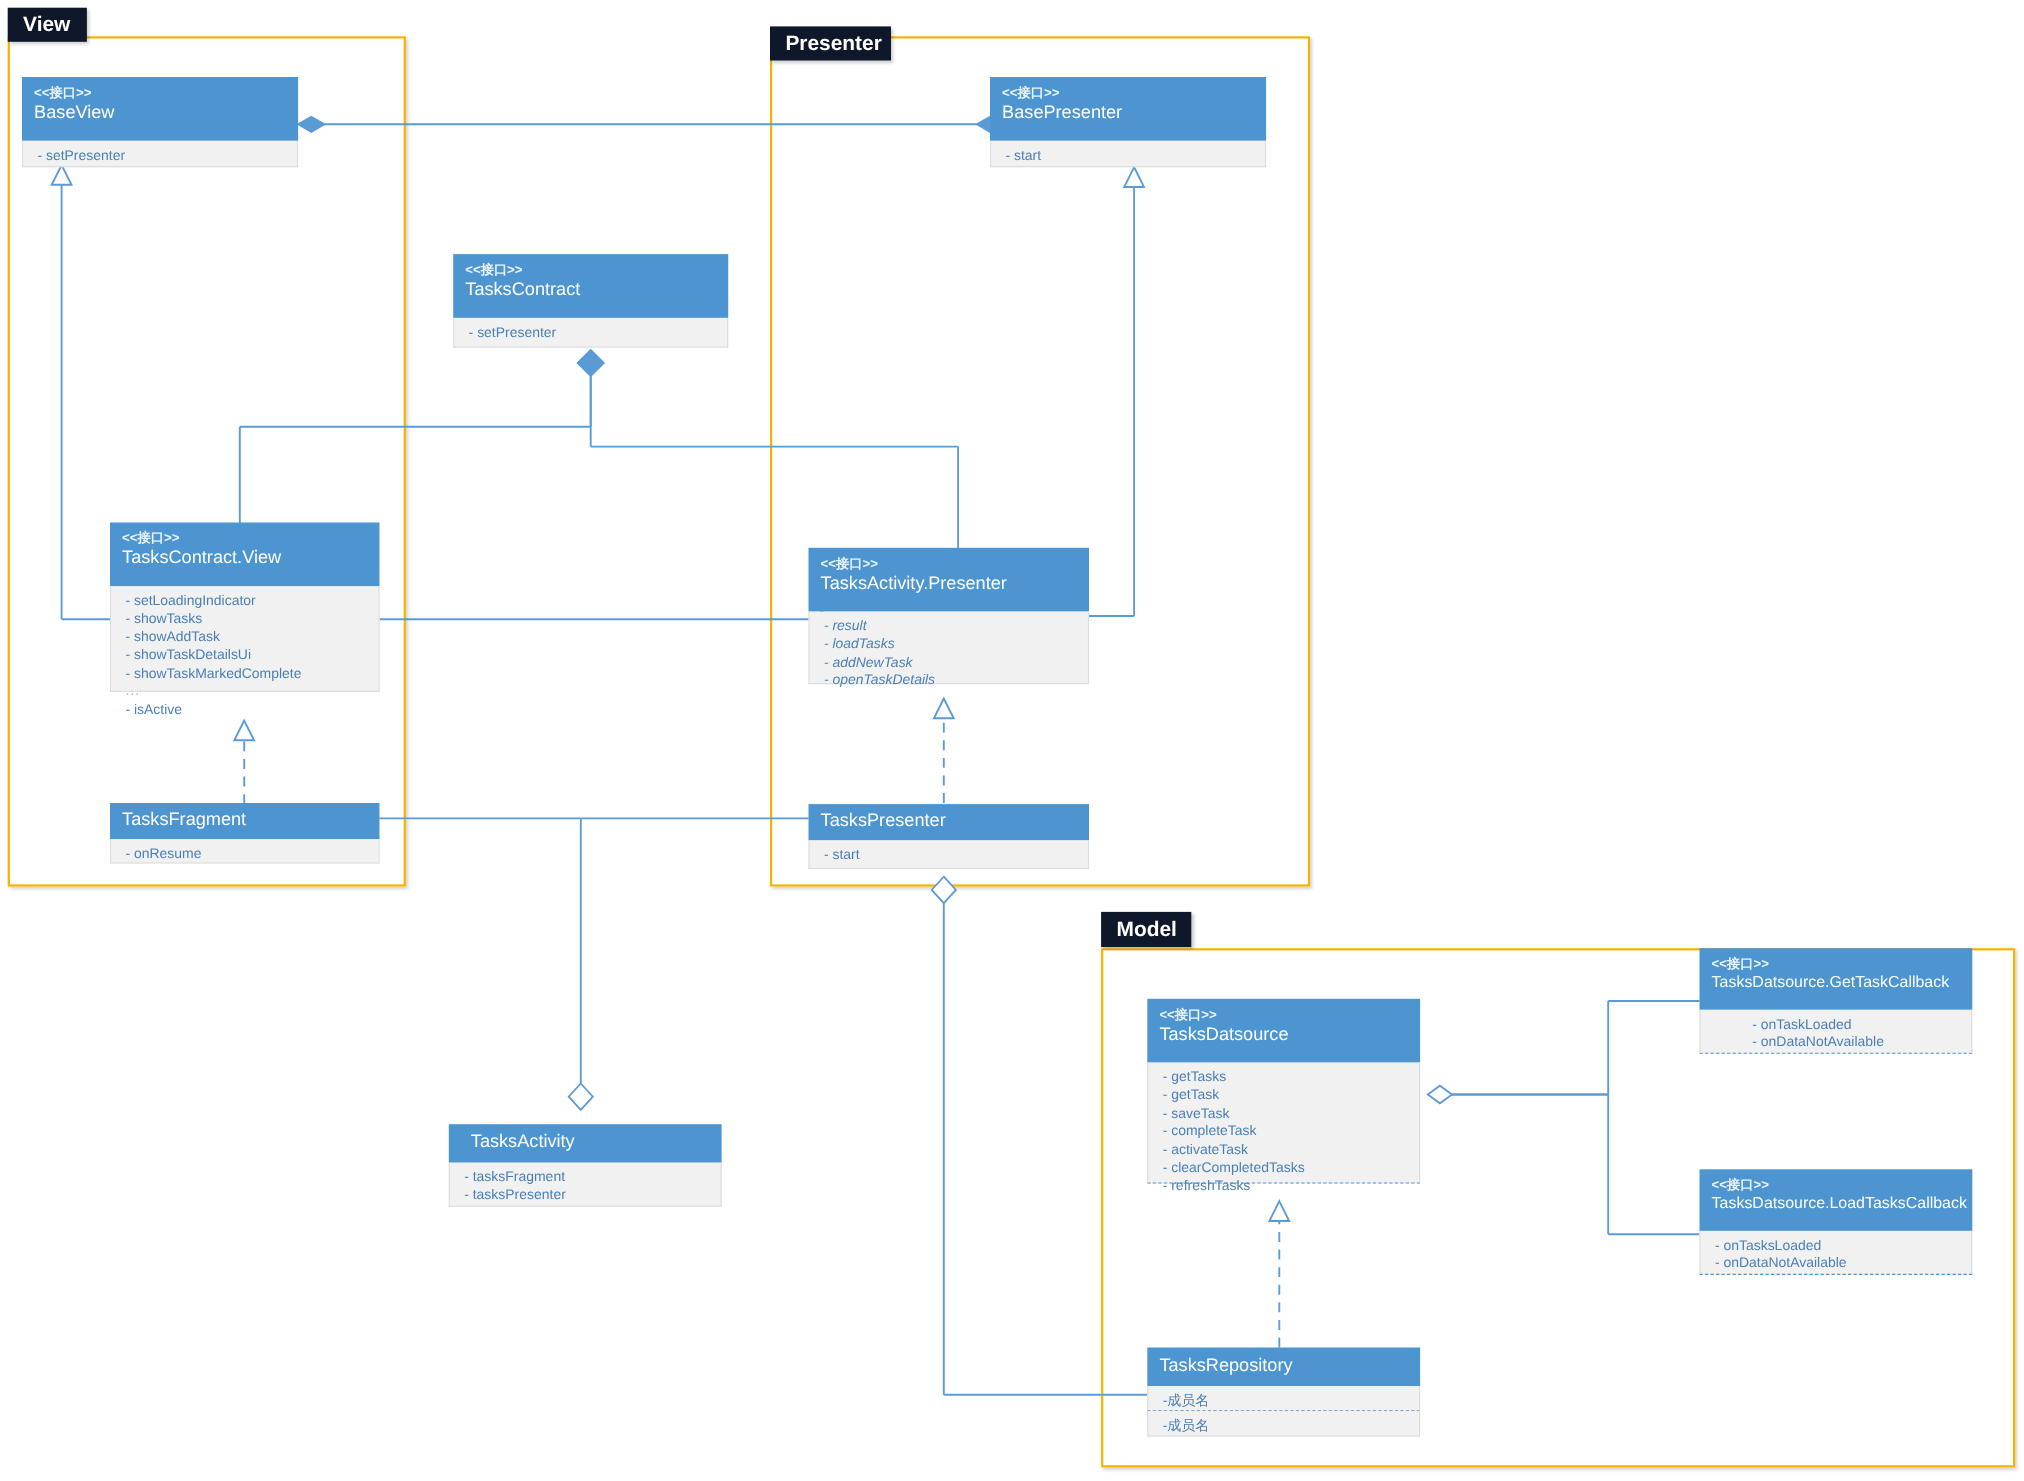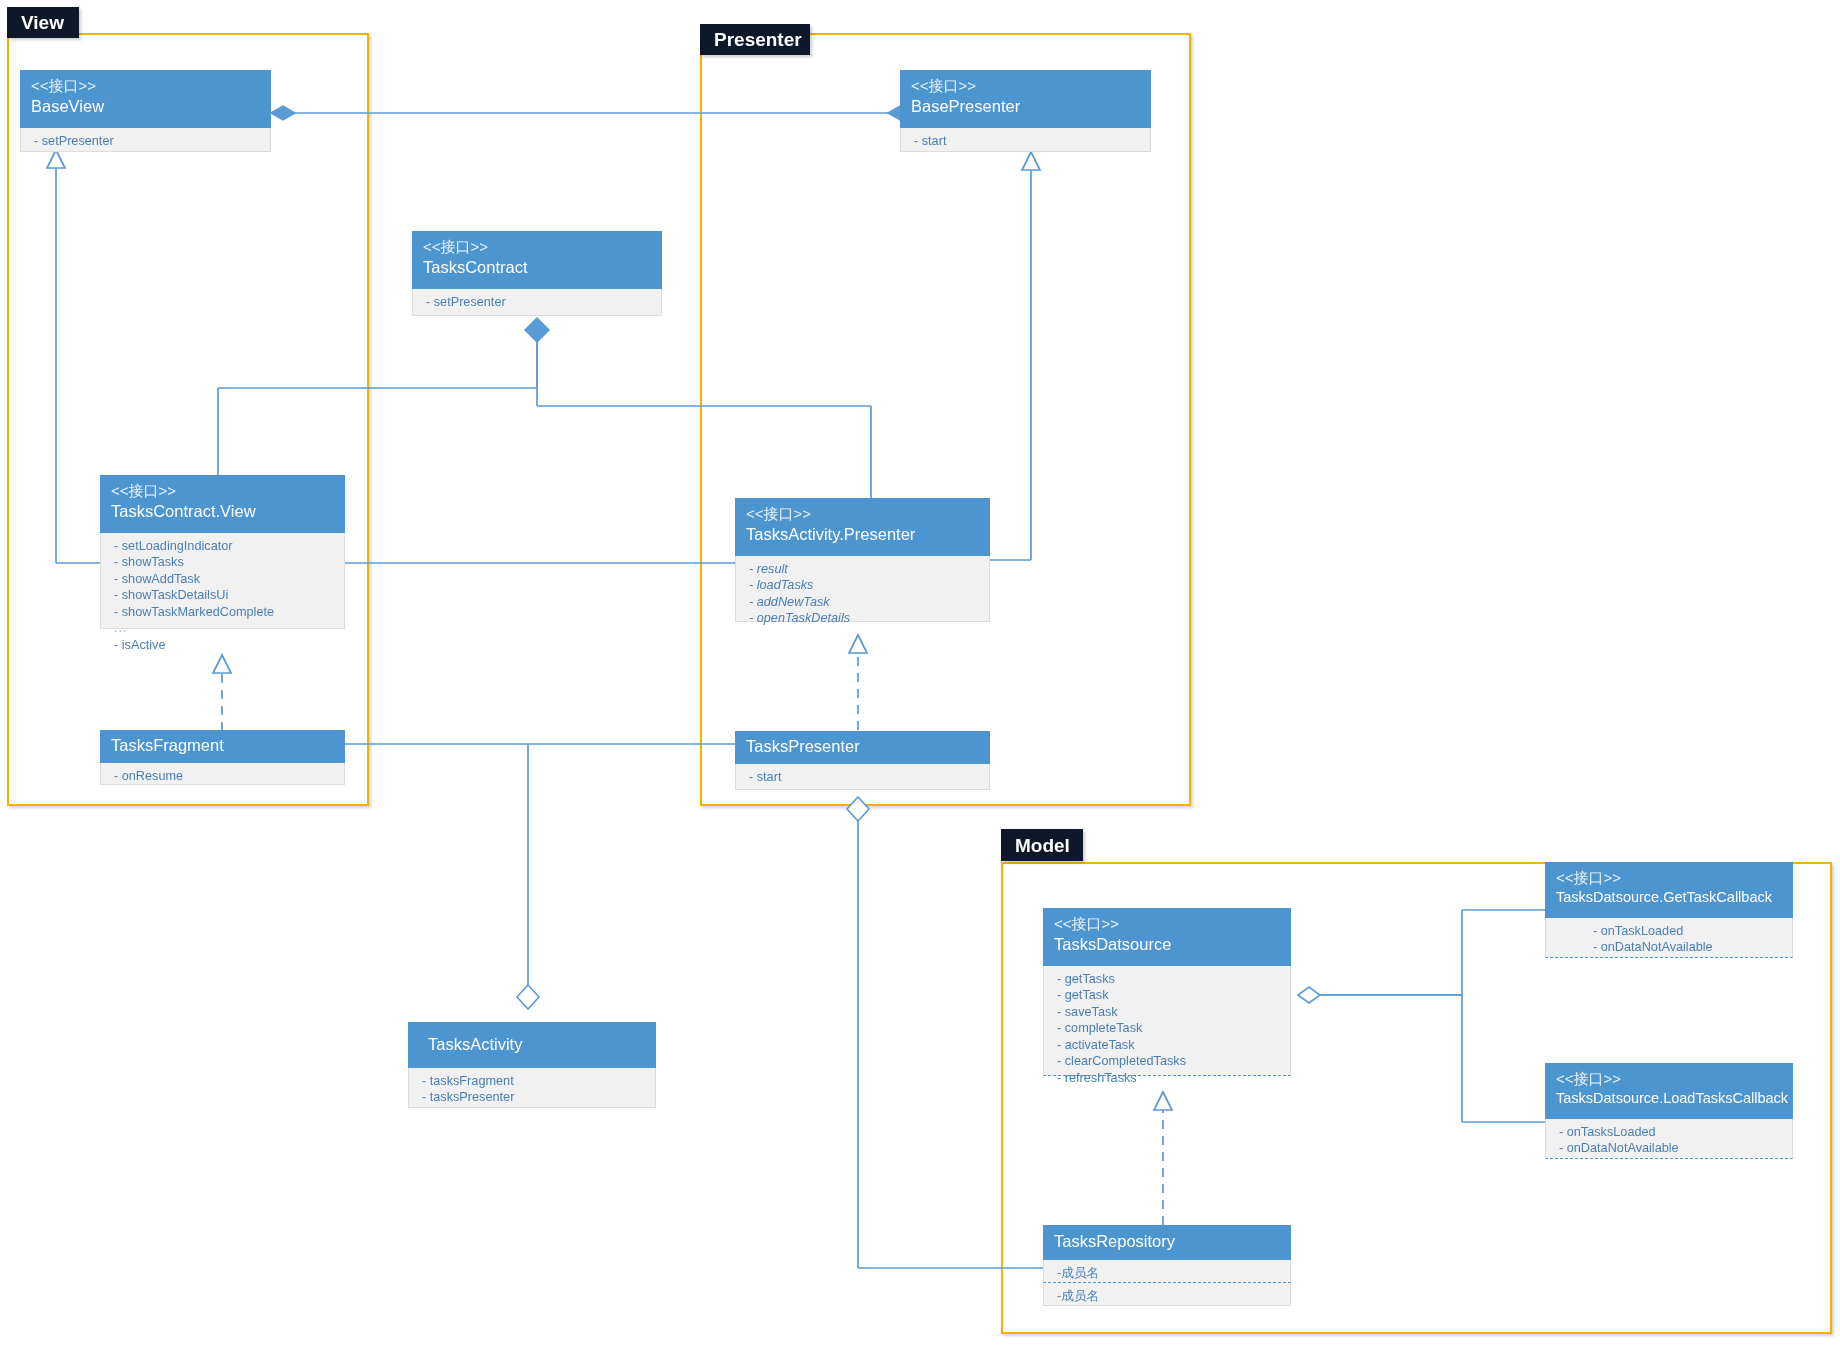--- a/index.html
+++ b/index.html
@@ -11,21 +11,21 @@
   .pkg{position:absolute;box-sizing:border-box;border:2px solid #F5B300;background:#ffffff;
        box-shadow:2px 2px 3px rgba(0,0,0,0.18);}
   .pkg-tab{position:absolute;background:#0f172a;color:#ffffff;font-weight:bold;font-size:19px;
            line-height:1;display:flex;align-items:center;padding:0 14px;
            box-shadow:2px 2px 3px rgba(0,0,0,0.20);box-sizing:border-box;}
 
   
   .cls{position:absolute;box-sizing:border-box;background:#F1F1F1;
        box-shadow:2px 2px 4px rgba(0,0,0,0.16);}
   .cls-head{box-sizing:border-box;background:#4D95D1;color:#ffffff;padding:6px 11px 7px 11px;}
-  .cls-stereo{font-size:15px;line-height:1.35;color:#eaf3fb;white-space:nowrap;}
+  .cls-stereo{font-size:12px;line-height:1.35;color:#eaf3fb;white-space:nowrap;font-weight:bold;}
   .cls-title{font-size:16.5px;line-height:1.3;color:#ffffff;white-space:nowrap;}
   .cls-body{box-sizing:border-box;background:#F1F1F1;padding:5px 11px 6px 13px;
             border:1px solid #DCDCDC;border-top:none;}
   .mem{font-size:12.7px;line-height:1.07;color:#4A7FB5;white-space:nowrap;padding:1.5px 0;}
   .mem.dots{color:#9bb6d0;letter-spacing:1px;}
   .underline{border-bottom:1px dashed #4D95D1;}
 
   
   svg.links{position:absolute;left:0;top:0;width:1840px;height:1346px;overflow:visible;}
   .ln{stroke:#5B9BD5;stroke-width:1.7;fill:none;}
@@ -180,21 +180,21 @@
   <div class="cls" style="left:735px;top:731px;width:255px;height:0;">
     <div class="cls-head" style="height:33px;display:flex;align-items:center;">
       <div class="cls-title">TasksPresenter</div>
     </div>
     <div class="cls-body" style="height:26px;">
       <div class="mem">- start</div>
     </div>
   </div>
 
   <div class="cls" style="left:408px;top:1022px;width:248px;height:0;">
-    <div class="cls-head" style="height:46px;display:flex;align-items:center;padding-left:20px;">
+    <div class="cls-head" style="height:35px;display:flex;align-items:center;padding-left:20px;">
       <div class="cls-title">TasksActivity</div>
     </div>
     <div class="cls-body" style="height:40px;">
       <div class="mem">- tasksFragment</div>
       <div class="mem">- tasksPresenter</div>
     </div>
   </div>
 
   <div class="cls" style="left:1043px;top:908px;width:248px;height:0;">
     <div class="cls-head" style="height:58px;">

